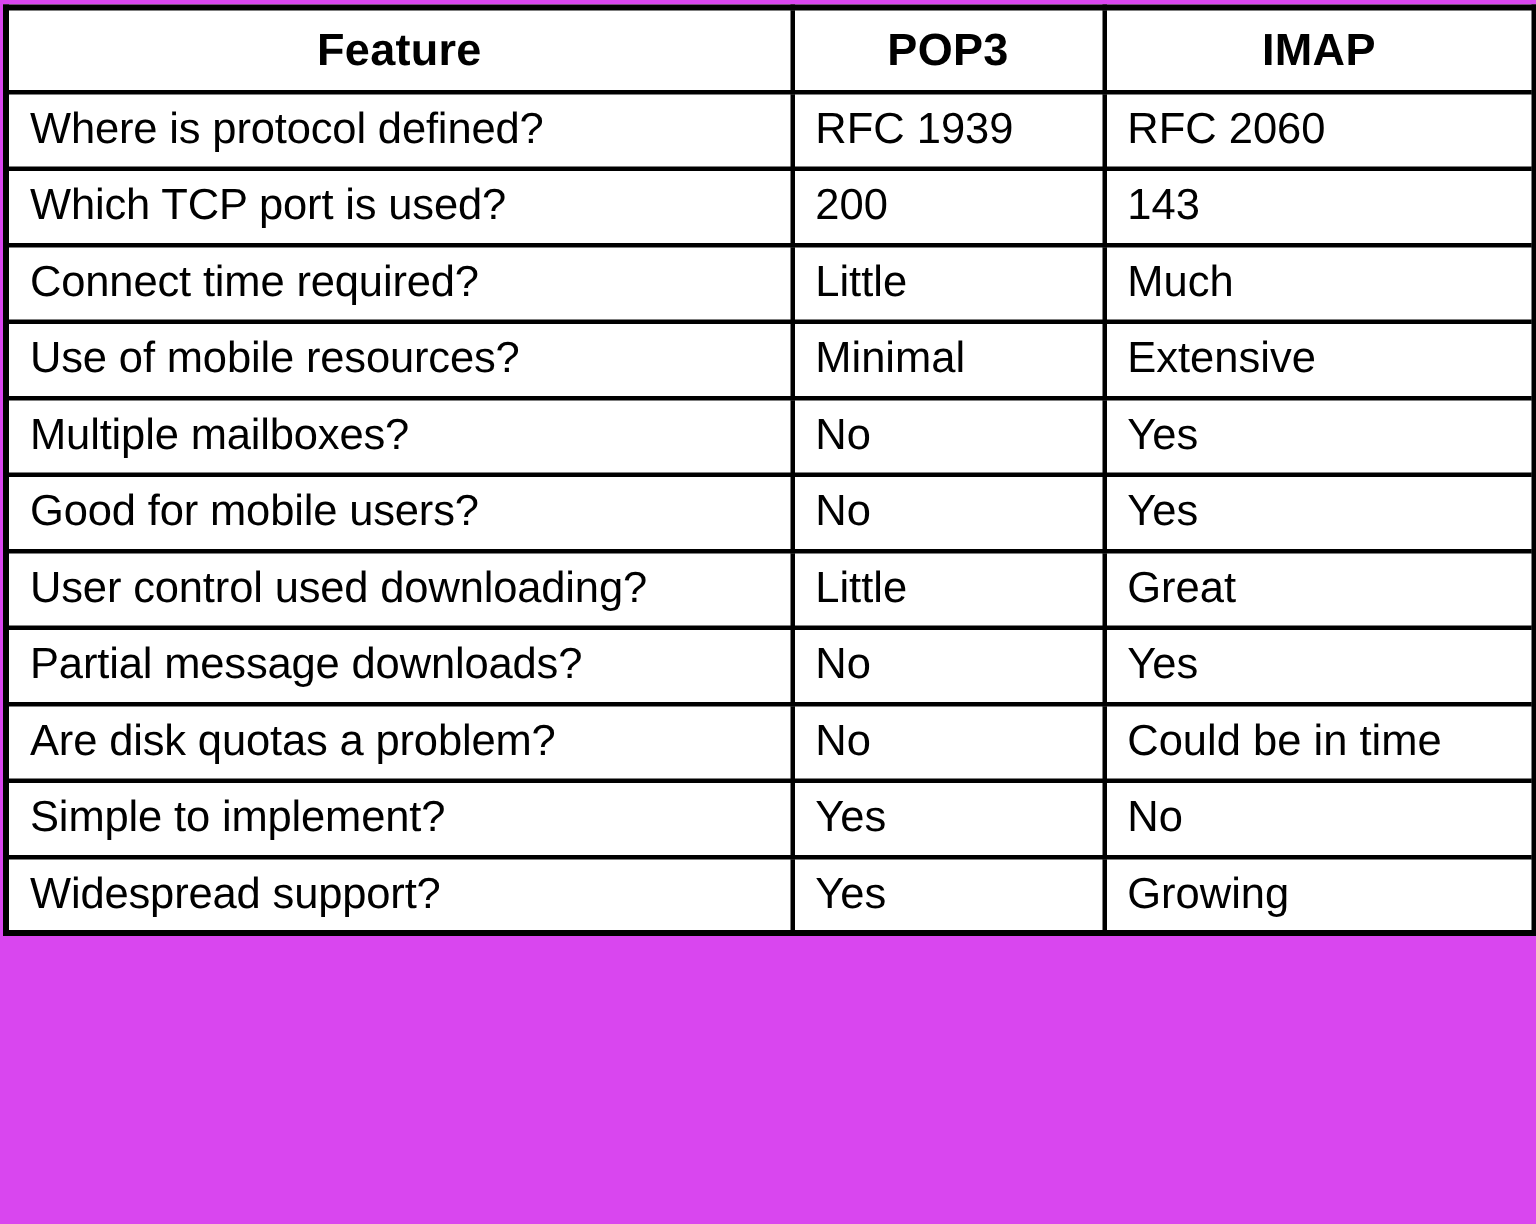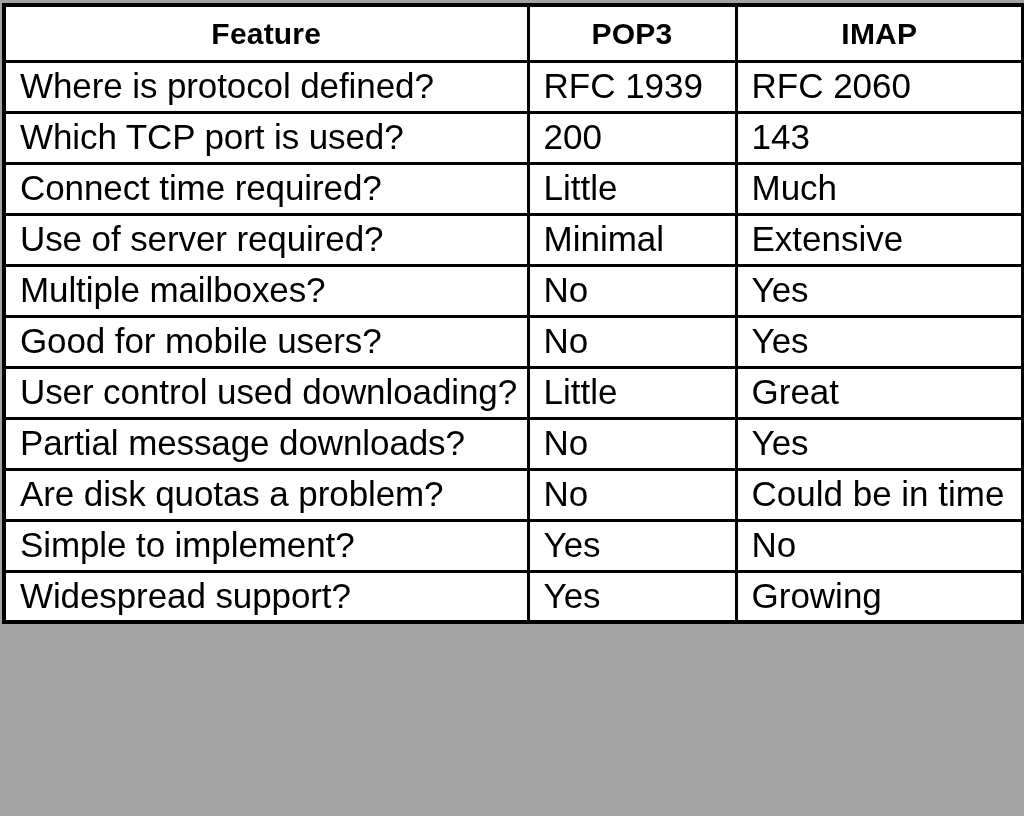--- a/index.html
+++ b/index.html
@@ -12,21 +12,21 @@
     height: 816px;
     overflow: hidden;
     font-family: "Liberation Sans", sans-serif;
     -webkit-font-smoothing: antialiased;
   }
 
   .sheet {
     position: relative;
     width: 1024px;
     height: 816px;
-    background: #a3a3a3;
+    background: #d946ef;
     box-sizing: border-box;
   }
 
   table.comparison {
     position: absolute;
     left: 2px;
     top: 3px;
     width: 1019px;
     border-collapse: collapse;
     table-layout: fixed;
@@ -37,21 +37,21 @@
   table.comparison col.col-feature { width: 524px; }
   table.comparison col.col-pop3    { width: 208px; }
   table.comparison col.col-imap    { width: 287px; }
 
   table.comparison th,
   table.comparison td {
     border: 3px solid #000000;
     padding: 0 6px 0 14px;
     height: 51px;
     line-height: 1.05;
-    font-size: 35px;
+    font-size: 29px;
     color: #000000;
     text-align: left;
     vertical-align: middle;
     font-weight: normal;
     white-space: nowrap;
     overflow: hidden;
     box-sizing: border-box;
   }
 
   table.comparison thead th {
@@ -95,21 +95,21 @@
           <td class="cell-feature">Which TCP port is used?</td>
           <td class="cell-pop3">200</td>
           <td class="cell-imap">143</td>
         </tr>
         <tr>
           <td class="cell-feature">Connect time required?</td>
           <td class="cell-pop3">Little</td>
           <td class="cell-imap">Much</td>
         </tr>
         <tr>
-          <td class="cell-feature">Use of server required?</td>
+          <td class="cell-feature">Use of mobile resources?</td>
           <td class="cell-pop3">Minimal</td>
           <td class="cell-imap">Extensive</td>
         </tr>
         <tr>
           <td class="cell-feature">Multiple mailboxes?</td>
           <td class="cell-pop3">No</td>
           <td class="cell-imap">Yes</td>
         </tr>
         <tr>
           <td class="cell-feature">Good for mobile users?</td>

